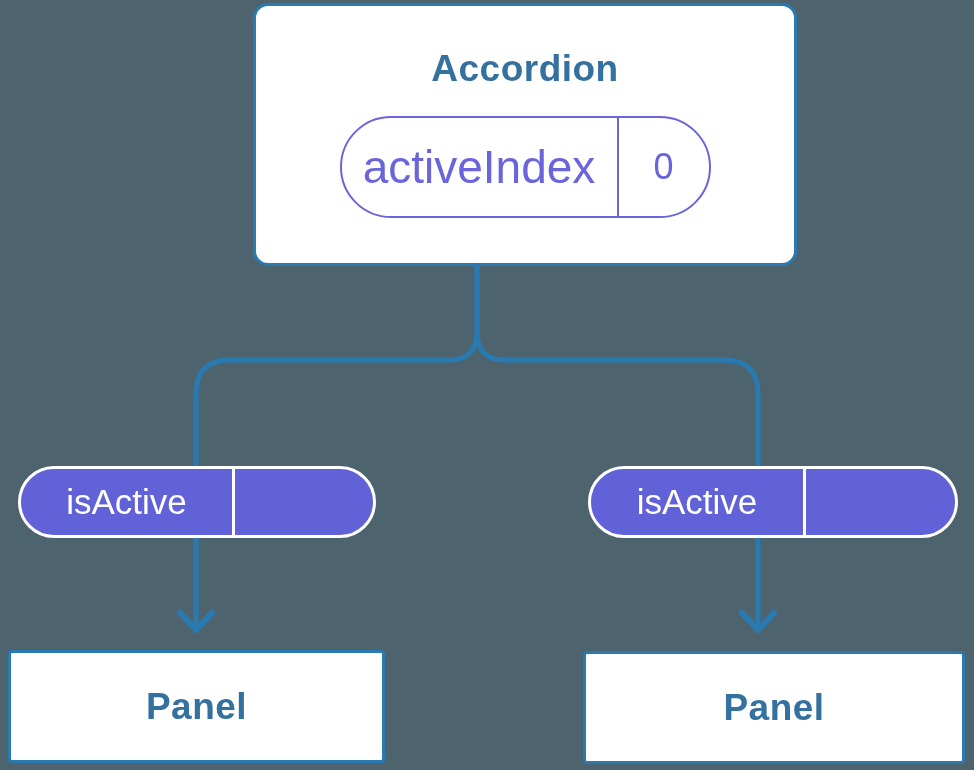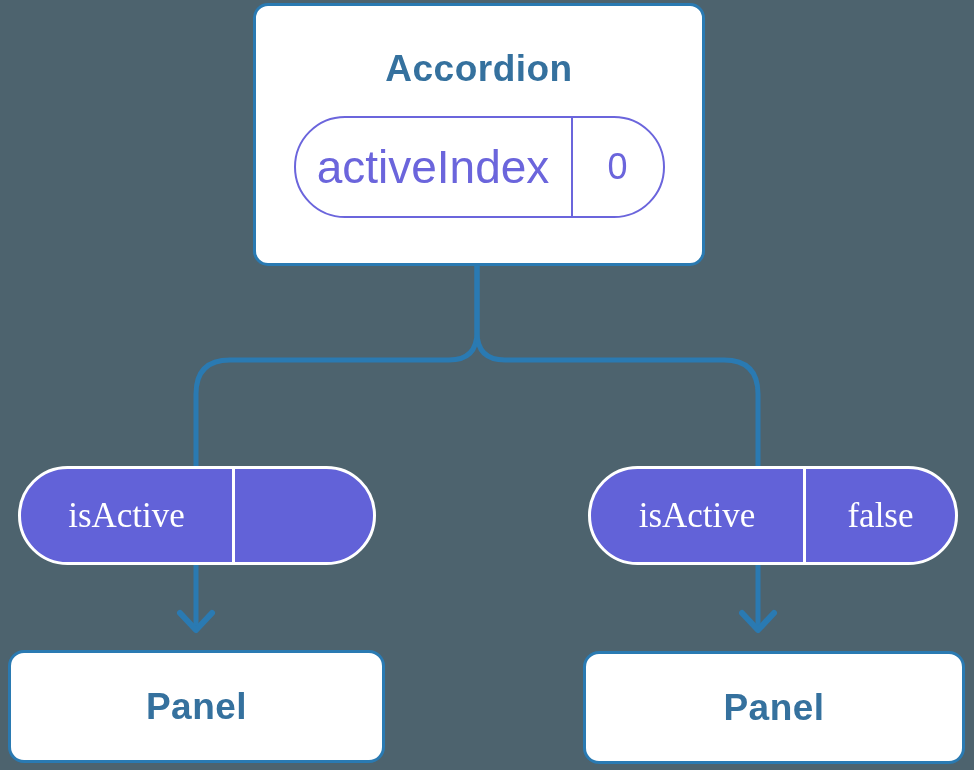--- a/index.html
+++ b/index.html
@@ -40,21 +40,21 @@
     position: absolute;
     background: var(--white);
     border: 3px solid var(--line);
     z-index: 1;
     display: flex;
     align-items: center;
     justify-content: center;
   }
   .root-card {
     left: 253px; top: 3px;
-    width: 452px; height: 263px;
+    width: 544px; height: 263px;
     border-radius: 15px;
     flex-direction: column;
     justify-content: flex-start;
   }
   .node-title {
     font-size: 37px;
     font-weight: 600;
     color: var(--node_text);
     letter-spacing: 0.5px;
   }
@@ -87,29 +87,28 @@
   .state-pill .pill-value {
     width: 90px;
     display: flex;
     align-items: center;
     justify-content: center;
     font-size: 36px;
     color: var(--purple_accent);
   }
   .prop-pill {
     position: absolute;
-    height: 99px;
+    height: 72px;
     border: 3px solid var(--white);
     border-radius: 50px;
     background: var(--purple_fill);
     display: flex;
     align-items: stretch;
     overflow: hidden;
     z-index: 1;
-    font-family: Liberation Serif, serif;
   }
   .prop-pill .pill-name {
     display: flex;
     align-items: center;
     justify-content: center;
     font-size: 35px;
     color: var(--white);
   }
   .prop-pill .pill-divider {
     width: 3px;
@@ -121,21 +120,21 @@
     align-items: center;
     justify-content: center;
     font-size: 35px;
     color: var(--white);
   }
   .prop-pill-left { left: 18px; top: 466px; width: 358px; }
   .prop-pill-left .pill-name { width: 211px; }
   .prop-pill-right { left: 588px; top: 466px; width: 370px; }
   .prop-pill-right .pill-name { width: 212px; }
   .panel-card {
-    border-radius: 16px;
+    border-radius: 4px;
   }
   .panel-left  { left: 8px;   top: 650px; width: 377px; height: 113px; }
   .panel-right { left: 583px; top: 651px; width: 382px; height: 113px; }
 </style>
 </head>
 <body>
 
 <div class="stage">
 
   <svg class="connectors" width="974" height="770" viewBox="0 0 974 770">
@@ -155,21 +154,20 @@
   </div>
 
   <div class="prop-pill prop-pill-left">
     <div class="pill-name">isActive</div>
     <div class="pill-divider"></div>
   </div>
 
   <div class="prop-pill prop-pill-right">
     <div class="pill-name">isActive</div>
     <div class="pill-divider"></div>
-    <div class="pill-value">false</div>
   </div>
 
   <div class="node panel-card panel-left">
     <div class="node-title">Panel</div>
   </div>
 
   <div class="node panel-card panel-right">
     <div class="node-title">Panel</div>
   </div>
 

